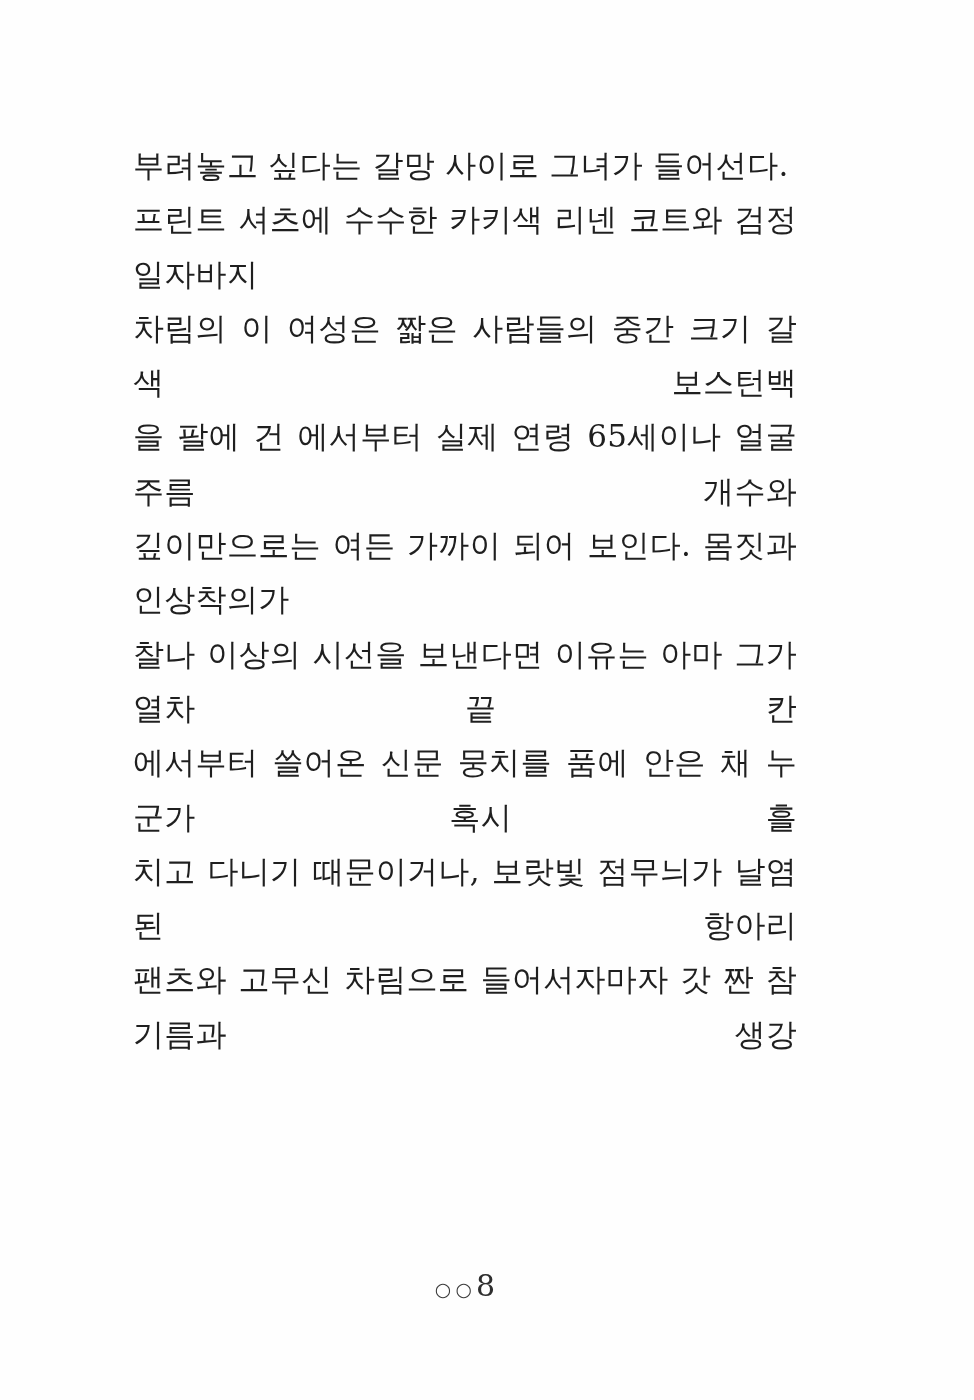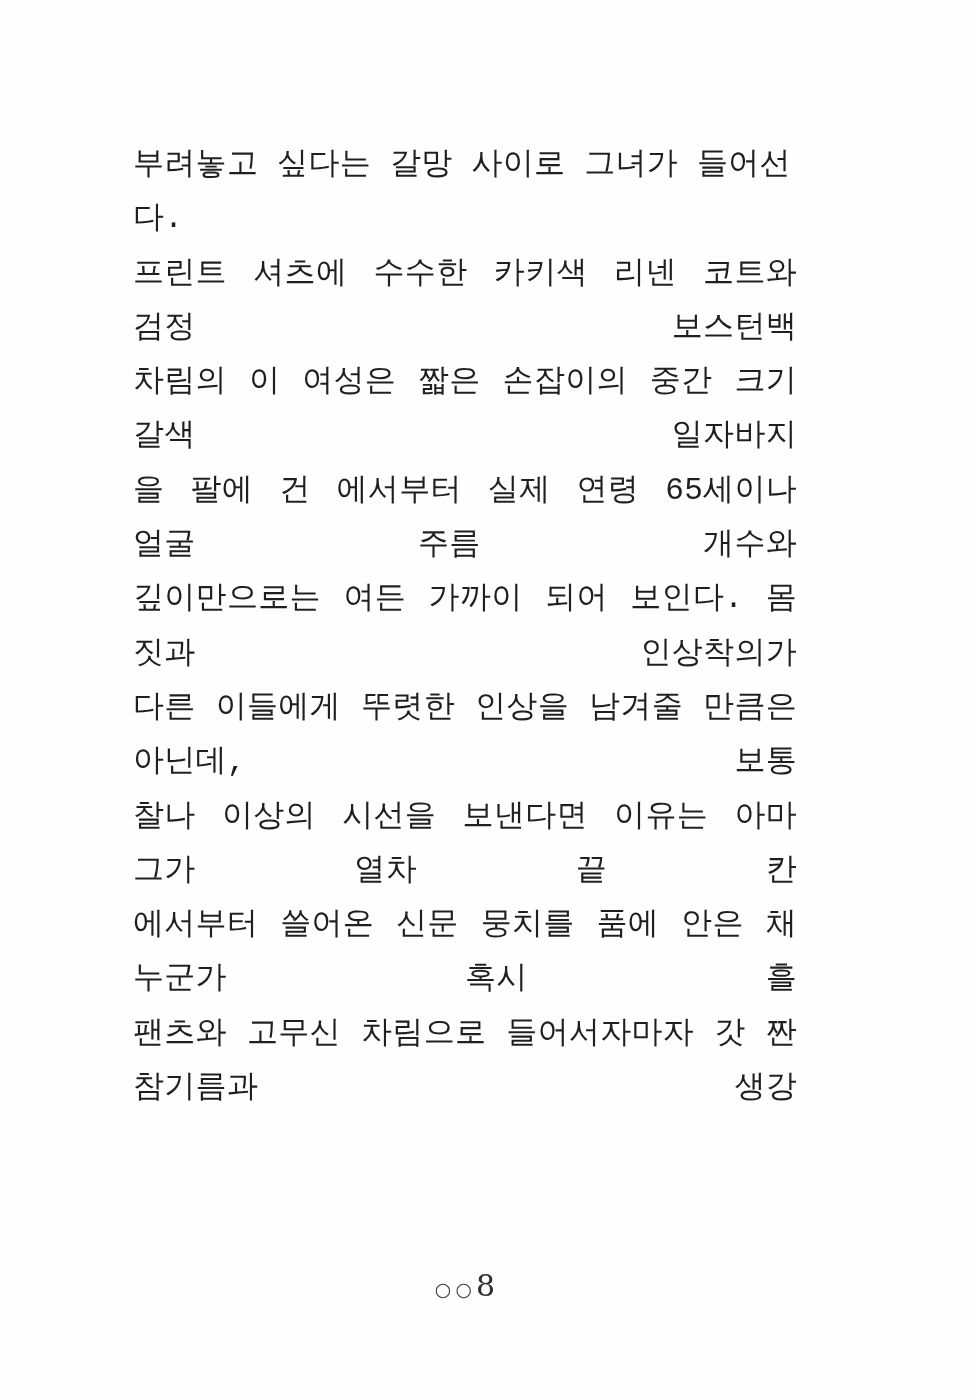--- a/index.html
+++ b/index.html
@@ -19,21 +19,20 @@
     width: 664px;
   }
   .line {
     margin: 0;
     font-size: 31px;
     line-height: 54.3px;
     letter-spacing: 0.3px;
     text-align: justify;
     text-align-last: justify;
     white-space: normal;
-    font-family: Liberation Mono, monospace;
     -webkit-font-smoothing: antialiased;
   }
   
   .line.para-end {
     text-align: left;
     text-align-last: left;
   }
   
   .line.para-start {
     text-indent: 31px;
@@ -56,25 +55,25 @@
     font-size: 30px;
     vertical-align: baseline;
   }
 </style>
 </head>
 <body>
 
 <div class="page">
   <main class="text-block">
     <p class="line para-end">부려놓고 싶다는 갈망 사이로 그녀가 들어선다.</p>
-    <p class="line">프린트 셔츠에 수수한 카키색 리넨 코트와 검정 보스턴백</p>
-    <p class="line">차림의 이 여성은 짧은 손잡이의 중간 크기 갈색 일자바지</p>
+    <p class="line">프린트 셔츠에 수수한 카키색 리넨 코트와 검정 일자바지</p>
+    <p class="line">차림의 이 여성은 짧은 사람들의 중간 크기 갈색 보스턴백</p>
     <p class="line">을 팔에 건 에서부터 실제 연령 65세이나 얼굴 주름 개수와</p>
     <p class="line">깊이만으로는 여든 가까이 되어 보인다. 몸짓과 인상착의가</p>
-    <p class="line">다른 이들에게 뚜렷한 인상을 남겨줄 만큼은 아닌데, 보통</p>
     <p class="line">찰나 이상의 시선을 보낸다면 이유는 아마 그가 열차 끝 칸</p>
     <p class="line">에서부터 쓸어온 신문 뭉치를 품에 안은 채 누군가 혹시 흘</p>
+    <p class="line">치고 다니기 때문이거나, 보랏빛 점무늬가 날염된 항아리</p>
     <p class="line">팬츠와 고무신 차림으로 들어서자마자 갓 짠 참기름과 생강</p>
 
   </main>
 
   <footer class="folio"><span class="zeros">○○</span><span class="digit">8</span></footer>
 </div>
 
 </body></html>

